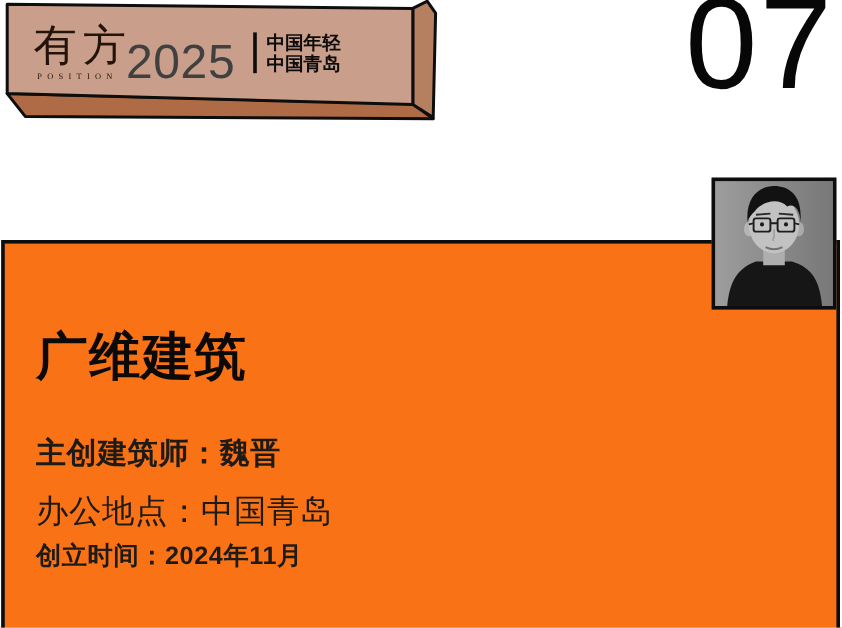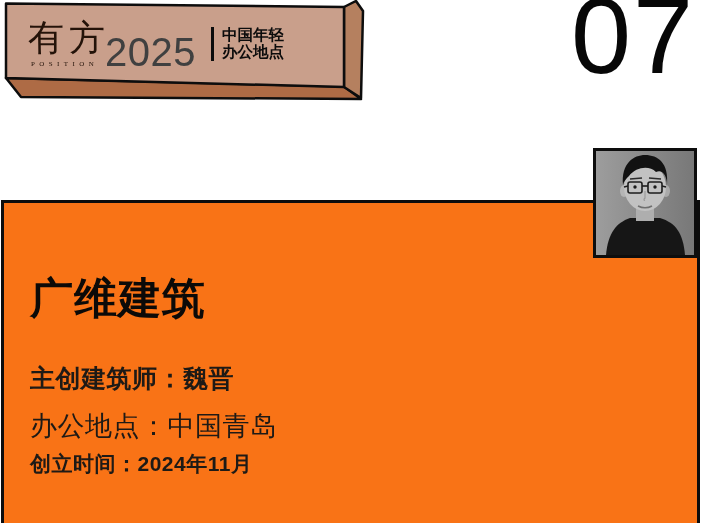--- a/index.html
+++ b/index.html
@@ -33,21 +33,21 @@
     font-size:40px; line-height:44px; font-weight:400;
     letter-spacing:0.5px; color:#404040;
   }
   .banner-divider {
     position:absolute; left:205px; top:23px;
     width:2.5px; height:34px; background:#0c0c0c;
   }
   .banner-subtitle {
     position:absolute; left:216px; top:24px;
     font-size:15.5px; line-height:17px; font-weight:700;
-    color:#0c0c0c; white-space:nowrap;font-family:Liberation Mono, monospace;
+    color:#0c0c0c; white-space:nowrap;
   }
 
   
   .page-number {
     position:absolute; left:571px; top:-18px; z-index:2;
     font-size:108px; line-height:108px; font-weight:400;
     letter-spacing:2px; color:#070707; white-space:nowrap;
   }
 
   
@@ -90,21 +90,21 @@
   </svg>
   <div class="banner-content">
     <div class="logo-block">
       <div class="logo-cjk">有方</div>
       <div class="logo-caption">POSITION</div>
     </div>
     <div class="banner-year">2025</div>
     <div class="banner-divider"></div>
     <div class="banner-subtitle">
       <div>中国年轻</div>
-      <div>办公地点</div>
+      <div>中国青岛</div>
     </div>
   </div>
 </div>
 
 <div class="page-number">07</div>
 
 <div class="card">
   <div class="studio-name">广维建筑</div>
   <div class="card-line architect">主创建筑师：魏晋</div>
   <div class="card-line location">办公地点：中国青岛</div>

